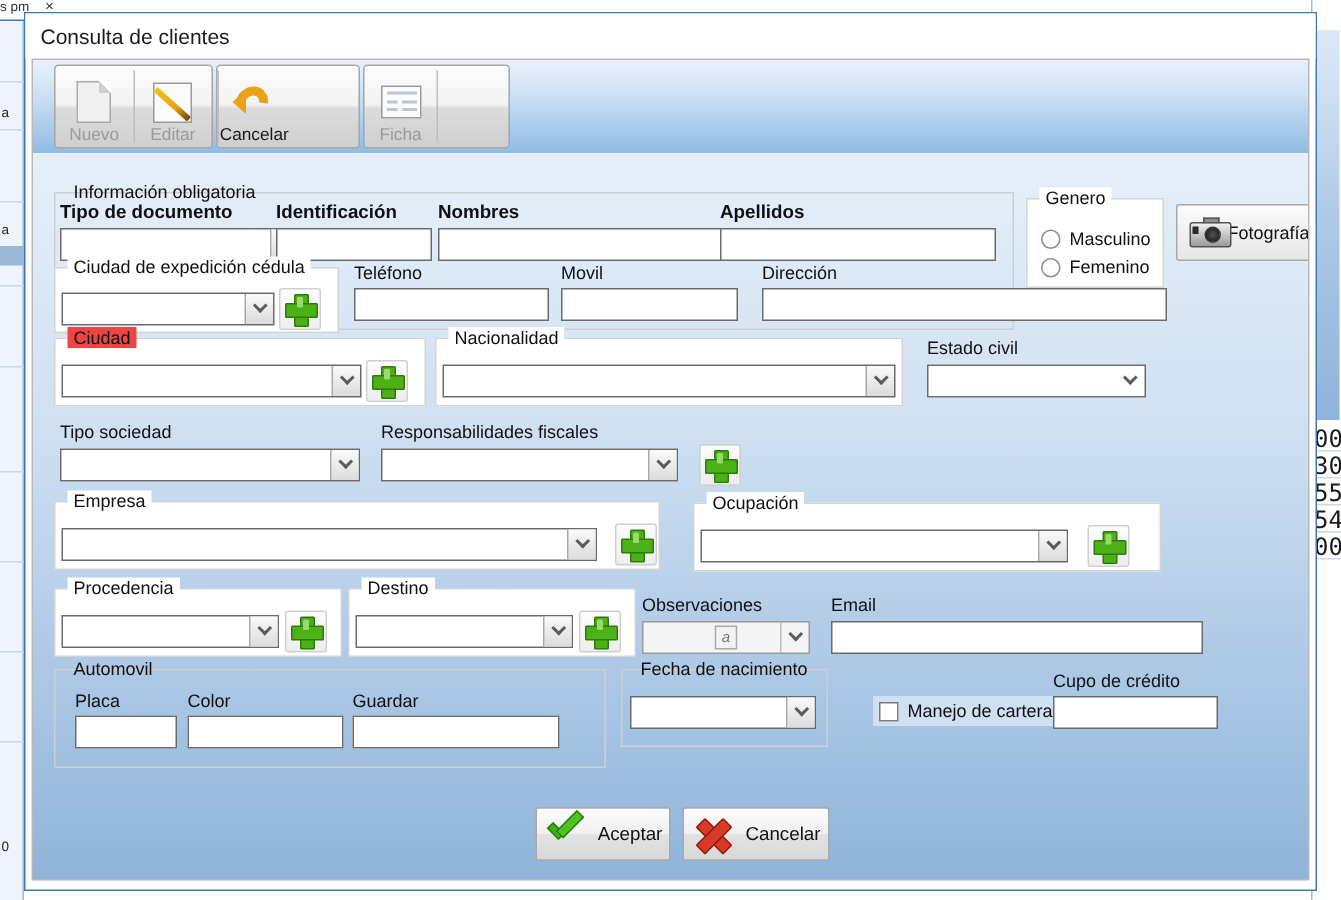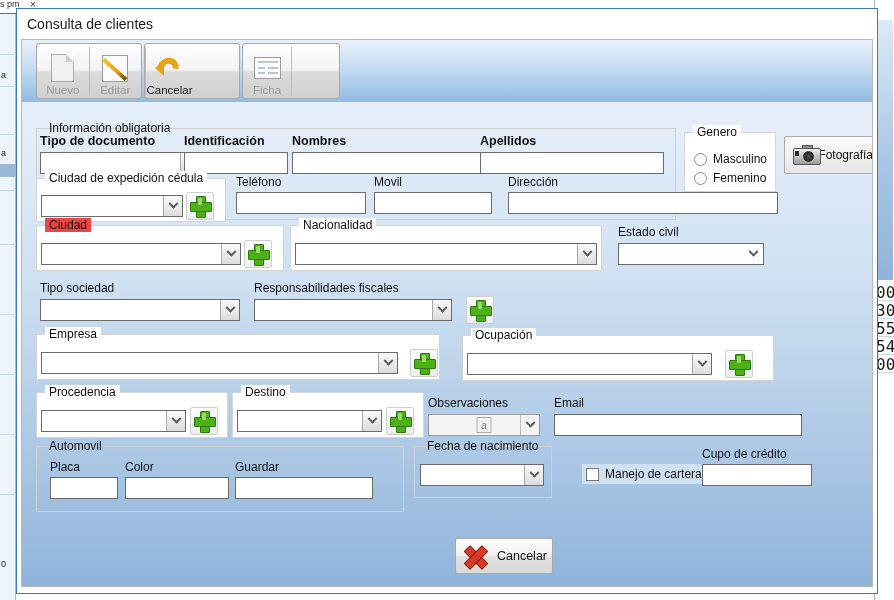--- a/index.html
+++ b/index.html
@@ -555,19 +555,23 @@
     </div>
 
     <div class="chkwrap" style="left:560px; top:424px;">
       <span class="chkbox"></span>
       <span class="lbl" style="position:static">Manejo de cartera</span>
     </div>
 
     <span class="lbl" style="left:680px; top:407px;">Cupo de crédito</span>
     <input class="tbox" style="left: 680px; top: 424px; width: 110px;" value="">
 
+    <div class="bigbtn" style="left:335px; top:498px; width:90px;">
+      <span class="ico-check"></span>
+      <span>Aceptar</span>
+    </div>
     <div class="bigbtn" style="left:433px; top:498px; width:98px;">
       <span class="ico-x"></span>
       <span>Cancelar</span>
     </div>
 
   </div>
 </div>
 
 </body></html>

